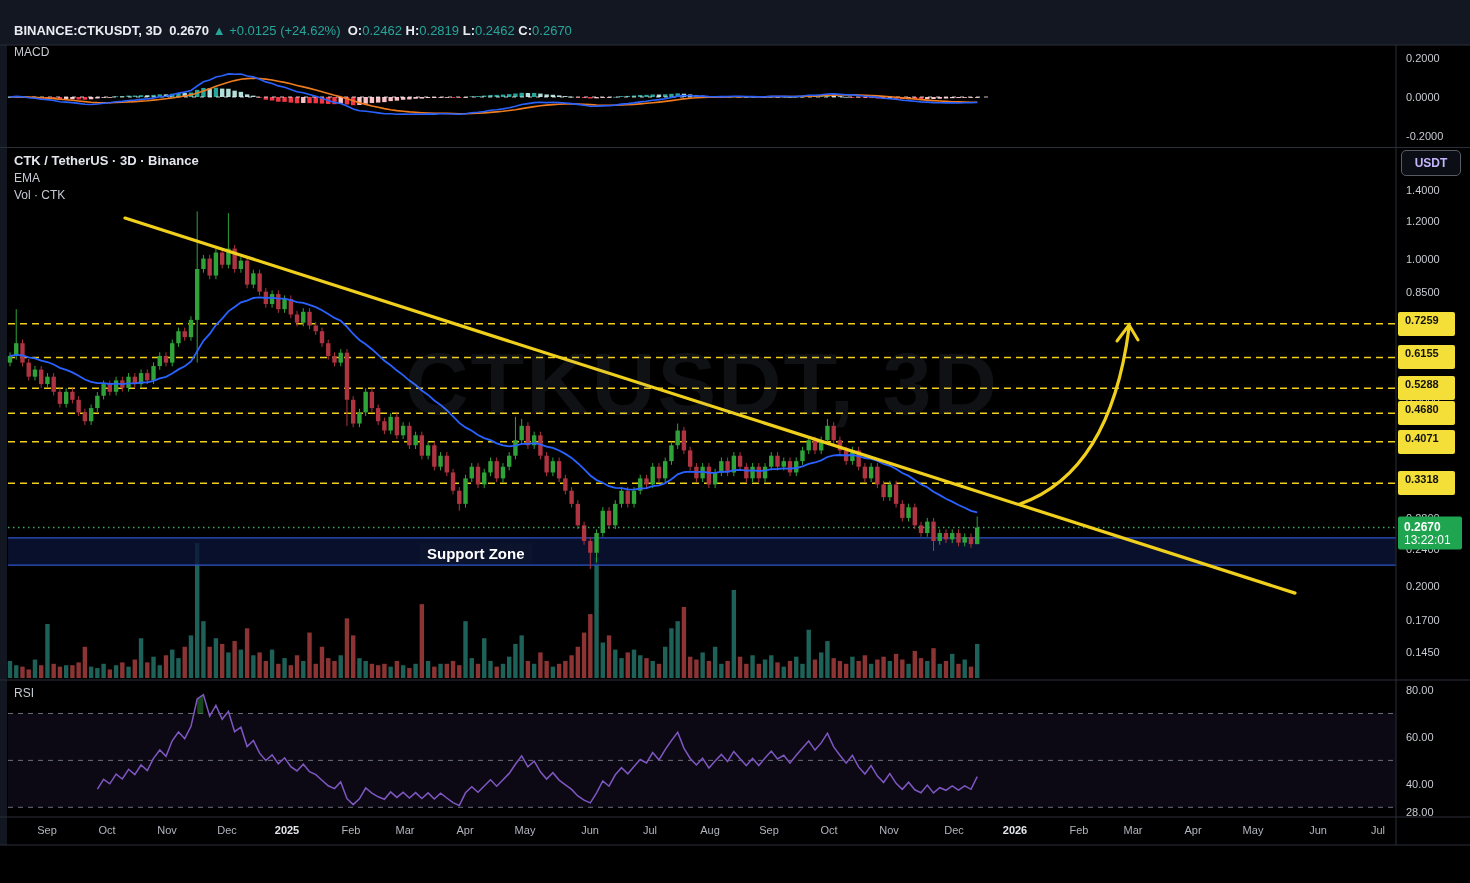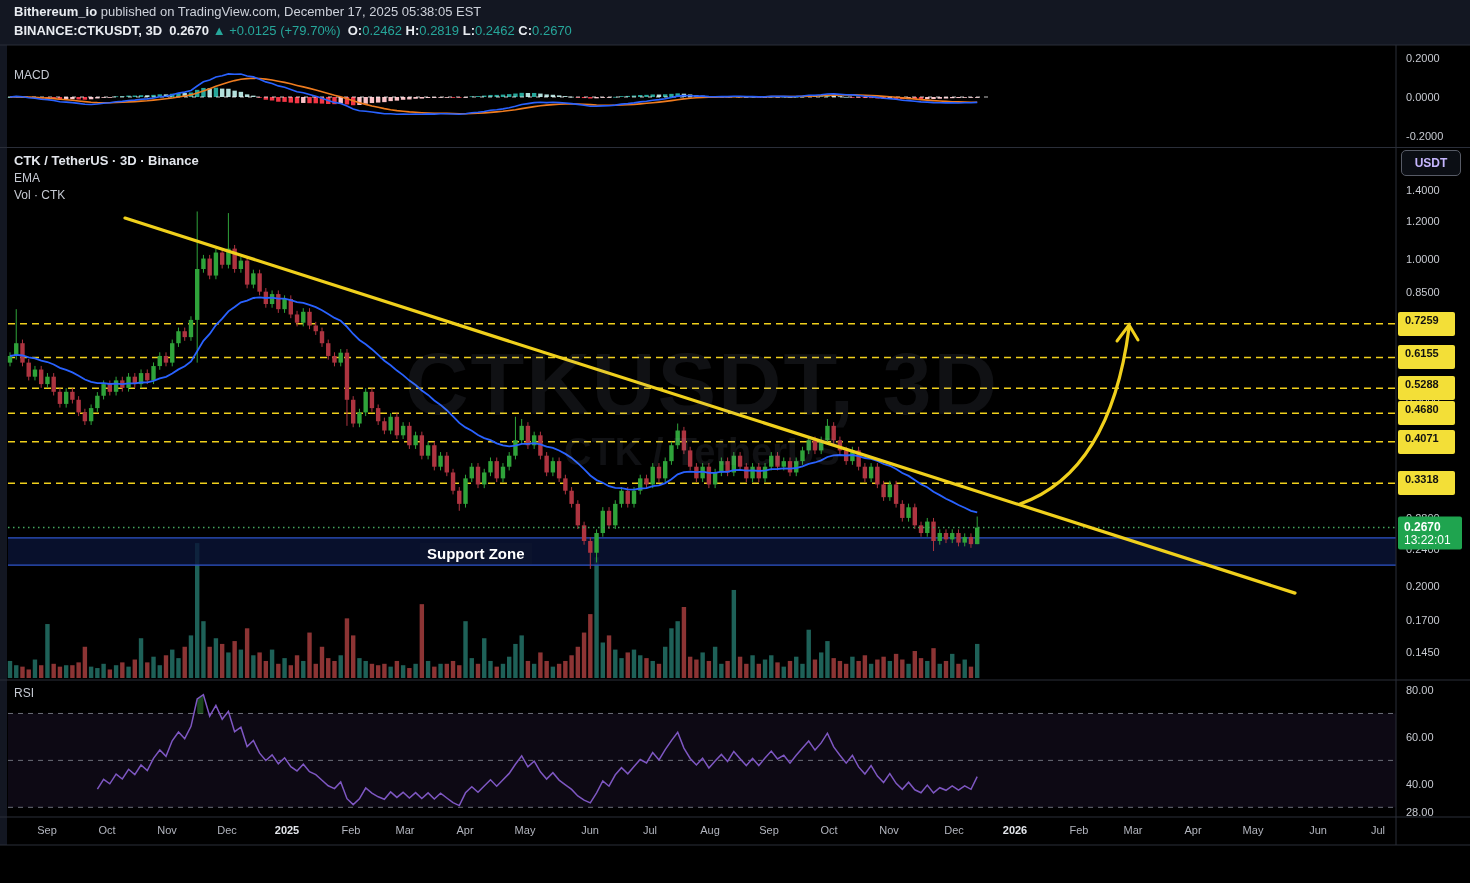--- a/index.html
+++ b/index.html
@@ -35,38 +35,34 @@
   #footer{left:0;top:845px;width:1470px;height:38px;background:#131722;z-index:5;}
   #tv-logo{position:absolute;left:14px;top:10px;display:flex;align-items:center;gap:7px;color:#e6e9ef;
            font-size:16px;font-weight:700;}
 </style>
 </head>
 <body>
 
 <div id="app">
 
   <div id="header" class="abs">
-    <div class="hline" style="top:4px;">
-      <b>Bithereum_io</b><span> published on TradingView.com, December 17, 2025 05:38:05 EST</span>
-    </div>
     <div class="hline" style="top:23px;">
       <b>BINANCE:CTKUSDT, 3D</b>&nbsp;
       <span class="white">0.2670</span>
       <span class="teal">▲</span>
-      <span class="teal">+0.0125 (+79.70%)</span>&nbsp;
+      <span class="teal">+0.0125 (+24.62%)</span>&nbsp;
       <span class="white">O:</span><span class="teal">0.2462</span>
       <span class="white">H:</span><span class="teal">0.2819</span>
       <span class="white">L:</span><span class="teal">0.2462</span>
       <span class="white">C:</span><span class="teal">0.2670</span>
     </div>
   </div>
 
   <div id="watermark" class="abs">
     <div class="wm1">CTKUSDT, 3D</div>
-    <div class="wm2">CTK / TetherUS</div>
   </div>
 
   <svg id="chart-svg" class="abs" width="1470" height="883">
       <g>
         <rect x="0" y="45" width="7" height="800" fill="#131722"></rect>
         <line x1="8" y1="323.82543832774144" x2="1396" y2="323.82543832774144" stroke="#f0d01c" stroke-width="1.5" stroke-dasharray="7 5"></line>
         <line x1="8" y1="357.43939893619427" x2="1396" y2="357.43939893619427" stroke="#f0d01c" stroke-width="1.5" stroke-dasharray="7 5"></line>
         <line x1="8" y1="388.373518147081" x2="1396" y2="388.373518147081" stroke="#f0d01c" stroke-width="1.5" stroke-dasharray="7 5"></line>
         <line x1="8" y1="413.25982471183846" x2="1396" y2="413.25982471183846" stroke="#f0d01c" stroke-width="1.5" stroke-dasharray="7 5"></line>
         <line x1="8" y1="441.66435617245656" x2="1396" y2="441.66435617245656" stroke="#f0d01c" stroke-width="1.5" stroke-dasharray="7 5"></line>
@@ -726,21 +722,21 @@
         <path d="M97.4,789.1 L103.6,779.3 L109.8,783.8 L116.1,774.1 L122.3,779.0 L128.6,769.3 L134.8,774.6 L141.0,765.0 L147.3,770.6 L153.5,758.3 L159.8,750.0 L166.0,756.3 L172.2,740.8 L178.5,732.0 L184.7,738.7 L191.0,726.3 L197.2,699.0 L203.4,694.7 L209.7,716.2 L215.9,705.4 L222.2,719.2 L228.4,711.3 L234.6,731.7 L240.9,727.2 L247.1,746.6 L253.4,740.5 L259.6,753.2 L265.8,760.5 L272.1,754.9 L278.3,763.8 L284.6,757.8 L290.8,766.7 L297.0,770.9 L303.3,764.2 L309.5,771.7 L315.8,774.6 L322.0,780.3 L328.2,785.8 L334.5,788.6 L340.7,781.9 L347.0,798.7 L353.2,804.6 L359.4,798.9 L365.7,788.0 L371.9,793.1 L378.2,796.8 L384.4,799.3 L390.6,791.9 L396.9,797.4 L403.1,792.3 L409.4,798.0 L415.6,792.6 L421.8,798.5 L428.1,792.9 L434.3,799.0 L440.6,793.2 L446.8,798.0 L453.0,802.6 L459.3,805.6 L465.5,792.8 L471.8,786.7 L478.0,792.3 L484.2,786.0 L490.5,779.7 L496.7,786.2 L503.0,779.7 L509.2,773.4 L515.4,764.3 L521.7,755.8 L527.9,766.9 L534.2,761.1 L540.4,771.8 L546.6,779.1 L552.9,772.7 L559.1,780.1 L565.4,784.8 L571.6,789.4 L577.8,795.9 L584.1,800.1 L590.3,802.9 L596.6,792.8 L602.8,781.0 L609.0,786.2 L615.3,774.8 L621.5,767.7 L627.8,773.8 L634.0,766.5 L640.2,759.5 L646.5,763.0 L652.7,752.5 L659.0,759.9 L665.2,749.7 L671.4,740.6 L677.7,732.3 L683.9,748.1 L690.2,758.5 L696.4,765.0 L702.6,758.2 L708.9,768.0 L715.1,761.1 L721.4,754.4 L727.6,761.5 L733.8,751.4 L740.1,758.7 L746.3,765.6 L752.6,758.4 L758.8,765.5 L765.0,758.1 L771.3,751.1 L777.5,758.9 L783.8,755.2 L790.0,763.1 L796.2,755.3 L802.5,747.9 L808.7,741.0 L815.0,750.1 L821.2,742.9 L827.4,733.2 L833.7,746.9 L839.9,755.2 L846.2,763.1 L852.4,755.3 L858.6,766.9 L864.9,774.0 L871.1,765.6 L877.4,776.1 L883.6,782.5 L889.8,773.6 L896.1,783.3 L902.3,789.3 L908.6,782.2 L914.8,789.8 L921.0,792.7 L927.3,785.1 L933.5,792.9 L939.8,787.7 L946.0,790.3 L952.2,785.8 L958.5,790.1 L964.7,785.9 L971.0,789.3 L977.2,776.7" fill="none" stroke="#7e57c2" stroke-width="1.5"></path>
       </g>
       <line x1="0" y1="45" x2="1470" y2="45" stroke="#2a2e39" stroke-width="1"></line>
       <line x1="0" y1="147.5" x2="1470" y2="147.5" stroke="#2a2e39" stroke-width="1"></line>
       <line x1="0" y1="680" x2="1470" y2="680" stroke="#2a2e39" stroke-width="1"></line>
       <line x1="0" y1="817" x2="1470" y2="817" stroke="#2a2e39" stroke-width="1"></line>
       <line x1="0" y1="845" x2="1470" y2="845" stroke="#2a2e39" stroke-width="1"></line>
       <line x1="1396" y1="45" x2="1396" y2="845" stroke="#2a2e39" stroke-width="1"></line>
     </svg>
 
-  <div class="panel-label" style="left:14px;top:68px;text-align:right;">MACD</div>
+  <div class="panel-label" style="left:14px;top:45px;text-align:right;">MACD</div>
   <div class="panel-label" id="main-title" style="left:14px;top:153px;">CTK / TetherUS · 3D · Binance</div>
   <div class="panel-label" style="left:14px;top:171px;">EMA</div>
   <div class="panel-label" style="left:14px;top:188px;">Vol · CTK</div>
   <div class="panel-label" style="left:14px;top:686px;">RSI</div>
 
   <div id="usdt-btn" class="abs">USDT</div>
 
   <div id="support-label" class="abs">Support Zone</div>
 
   <div id="price-chip" class="abs" style="top:533px;transform:translateY(-50%);">

